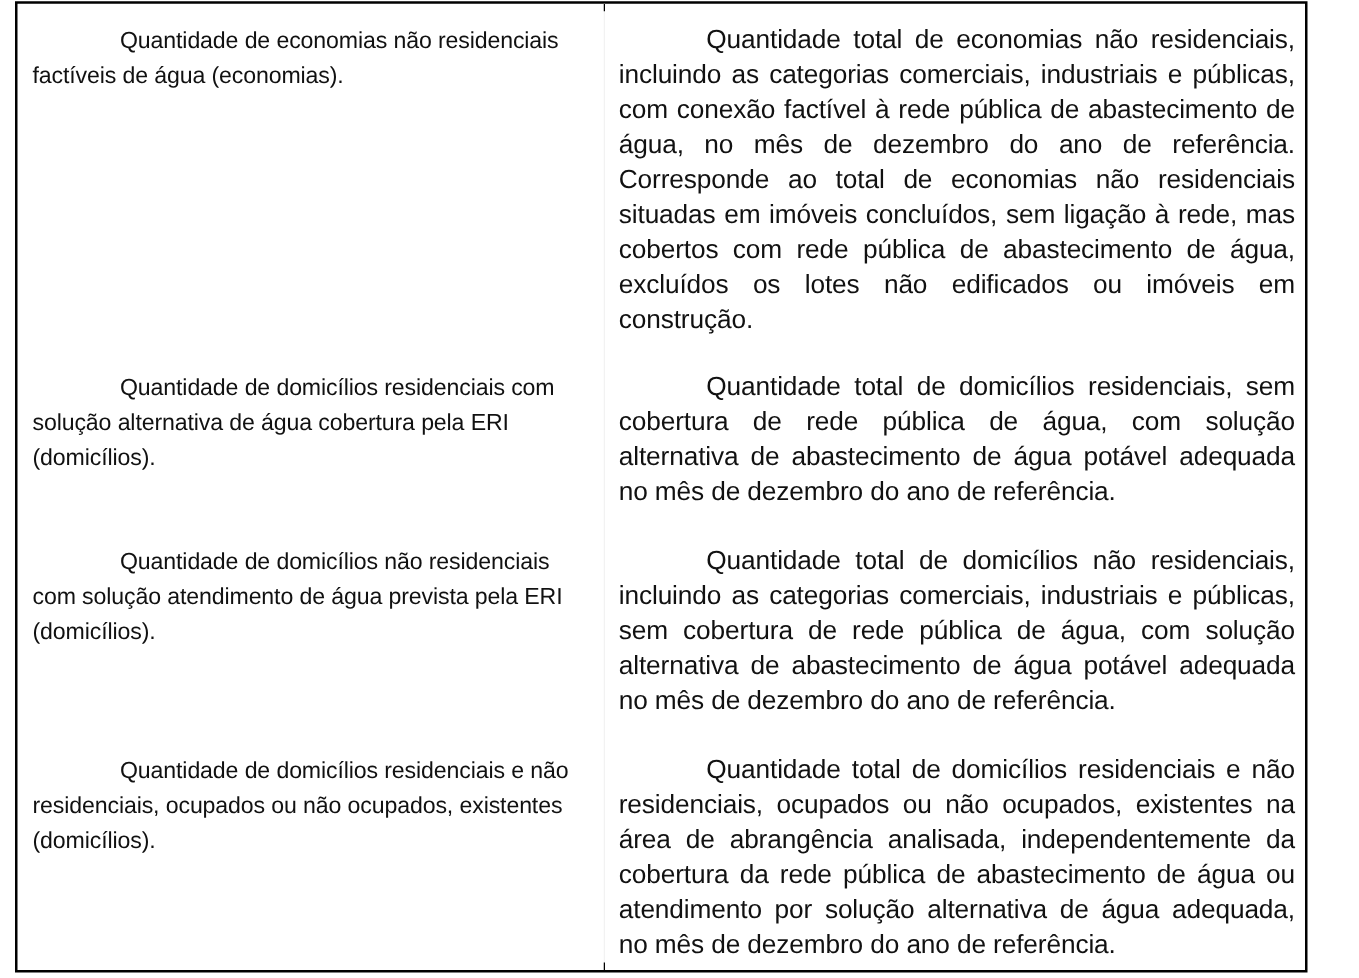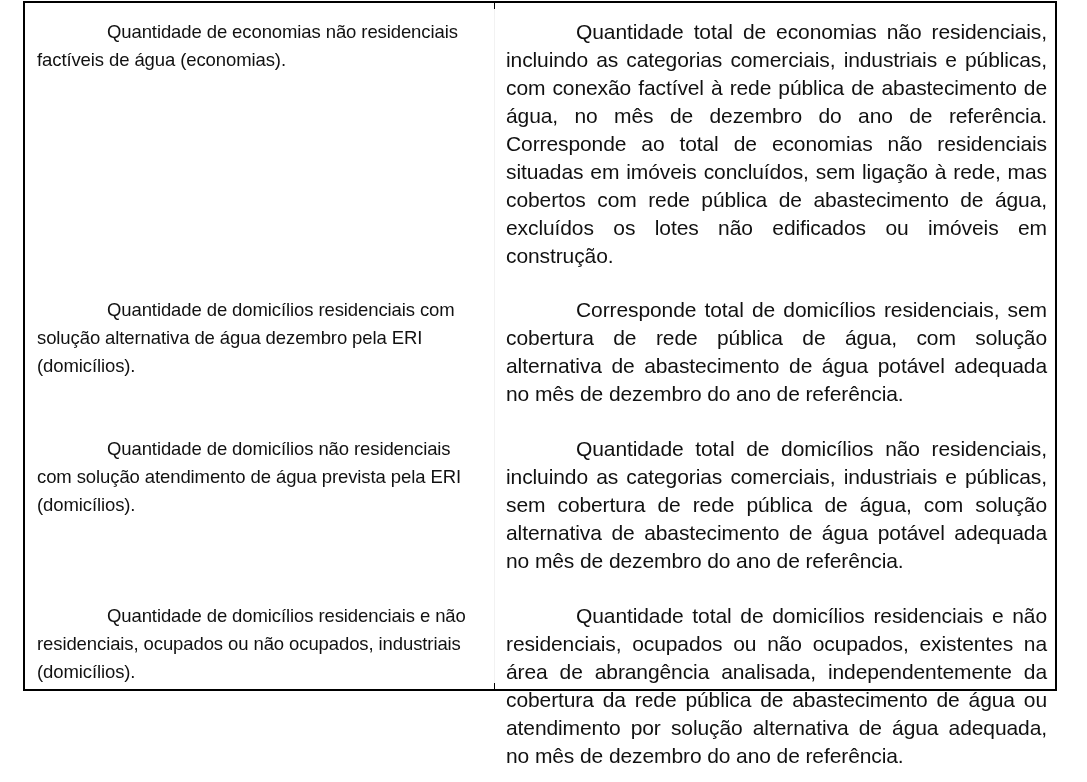--- a/index.html
+++ b/index.html
@@ -1,18 +1,18 @@
 <!DOCTYPE html>
 <html><head>
 <meta charset="utf-8">
 <style>
   html, body { margin:0; padding:0; background:#ffffff; }
   body { width:1087px; height:782px; position:relative; overflow:hidden;
          font-family:"Liberation Sans", sans-serif; color:#111; }
-  .table { position:absolute; left:23px; top:1px; width:1034px; height:690px;
+  .table { position:absolute; left:12px; top:1px; width:1034px; height:777px;
            border-left:2px solid #000; border-top:2px solid #000; border-right:2px solid #000; border-bottom:2px solid #000; box-sizing:border-box; }
   .divider { position:absolute; left:469px; top:0; width:1px; height:100%; background:#f2f2f2; }
   .tick-top { position:absolute; left:469px; top:0; width:1px; height:6px; background:#000; }
   .tick-bot { position:absolute; left:469px; bottom:0; width:1px; height:6px; background:#000; }
   .row { position:absolute; left:0; width:100%; }
   .cell-left { position:absolute; left:12px; width:436px; font-size:18.5px; line-height:28px; text-indent:70px; text-align:left; letter-spacing:-0.1px; }
   .cell-right { position:absolute; left:481px; width:541px; font-size:21px; line-height:28px; text-indent:70px; text-align:justify; text-align-last:left; letter-spacing:-0.1px; }
 </style>
 </head>
 <body>
@@ -21,26 +21,26 @@
   <div class="divider"></div>
   <div class="tick-top"></div>
   <div class="tick-bot"></div>
 
   <div class="row" style="top:15px;">
     <div class="cell-left">Quantidade de economias não residenciais factíveis de água (economias).</div>
     <div class="cell-right">Quantidade total de economias não residenciais, incluindo as categorias comerciais, industriais e públicas, com conexão factível à rede pública de abastecimento de água, no mês de dezembro do ano de referência. Corresponde ao total de economias não residenciais situadas em imóveis concluídos, sem ligação à rede, mas cobertos com rede pública de abastecimento de água, excluídos os lotes não edificados ou imóveis em construção.</div>
   </div>
 
   <div class="row" style="top:293px;">
-    <div class="cell-left">Quantidade de domicílios residenciais com solução alternativa de água dezembro pela ERI (domicílios).</div>
-    <div class="cell-right">Corresponde total de domicílios residenciais, sem cobertura de rede pública de água, com solução alternativa de abastecimento de água potável adequada no mês de dezembro do ano de referência.</div>
+    <div class="cell-left">Quantidade de domicílios residenciais com solução alternativa de água cobertura pela ERI (domicílios).</div>
+    <div class="cell-right">Quantidade total de domicílios residenciais, sem cobertura de rede pública de água, com solução alternativa de abastecimento de água potável adequada no mês de dezembro do ano de referência.</div>
   </div>
 
   <div class="row" style="top:432px;">
     <div class="cell-left">Quantidade de domicílios não residenciais com solução atendimento de água prevista pela ERI (domicílios).</div>
     <div class="cell-right">Quantidade total de domicílios não residenciais, incluindo as categorias comerciais, industriais e públicas, sem cobertura de rede pública de água, com solução alternativa de abastecimento de água potável adequada no mês de dezembro do ano de referência.</div>
   </div>
 
   <div class="row" style="top:599px;">
-    <div class="cell-left">Quantidade de domicílios residenciais e não residenciais, ocupados ou não ocupados, industriais (domicílios).</div>
+    <div class="cell-left">Quantidade de domicílios residenciais e não residenciais, ocupados ou não ocupados, existentes (domicílios).</div>
     <div class="cell-right">Quantidade total de domicílios residenciais e não residenciais, ocupados ou não ocupados, existentes na área de abrangência analisada, independentemente da cobertura da rede pública de abastecimento de água ou atendimento por solução alternativa de água adequada, no mês de dezembro do ano de referência.</div>
   </div>
 </div>
 
 </body></html>

